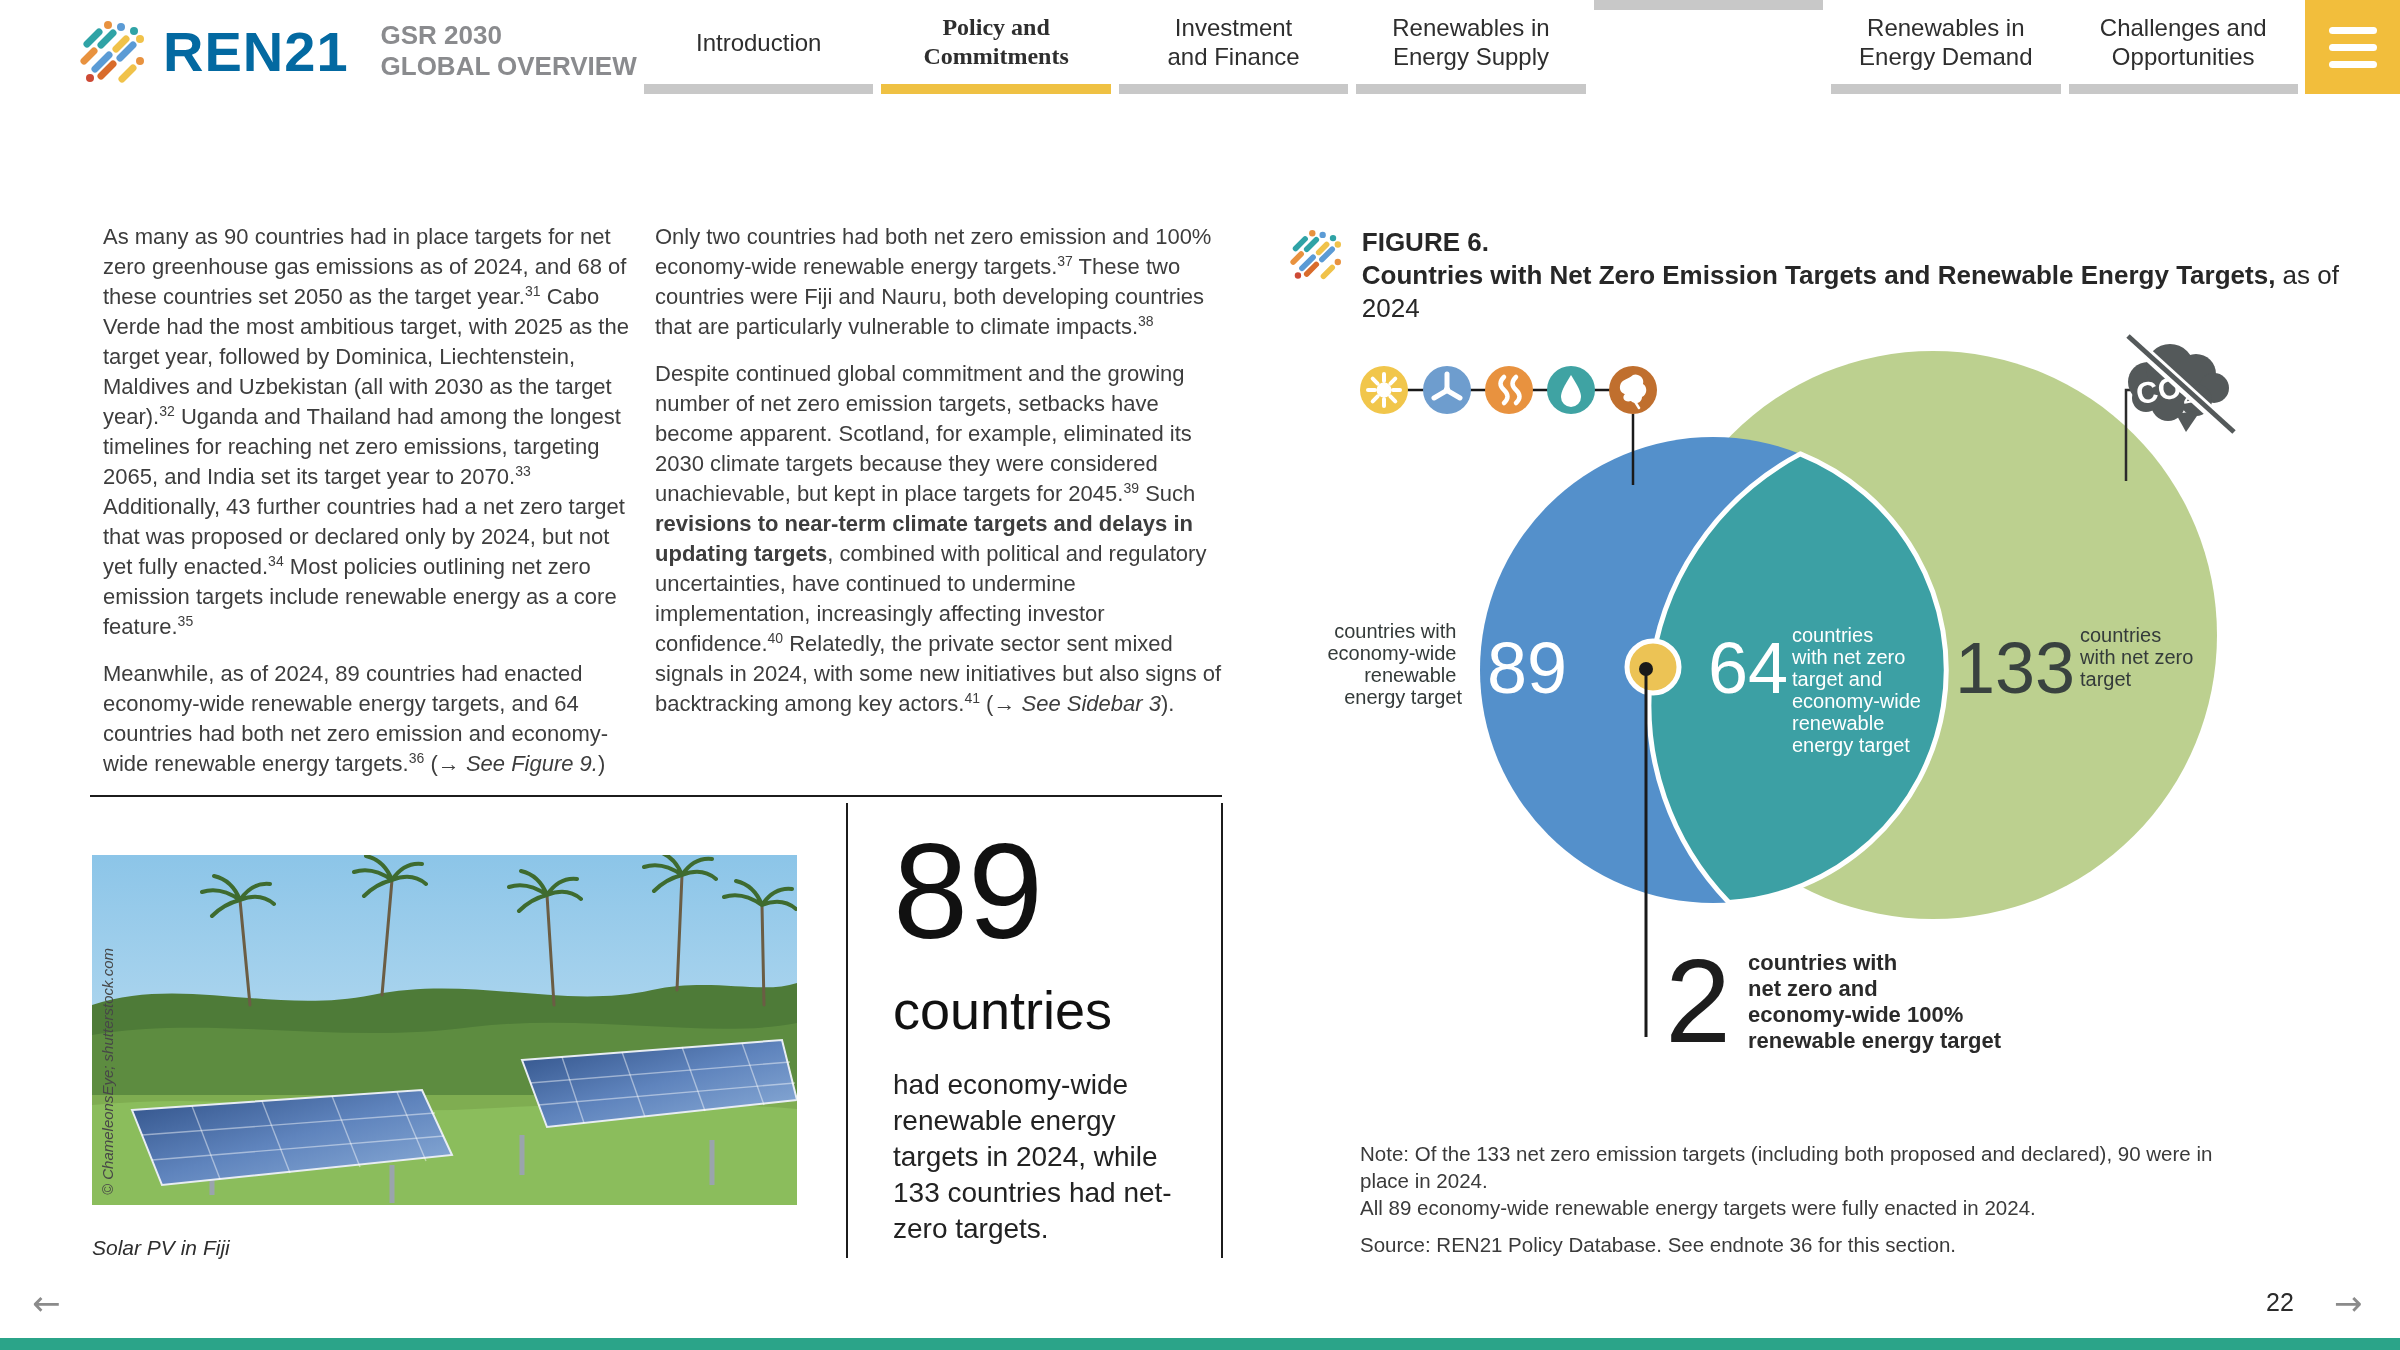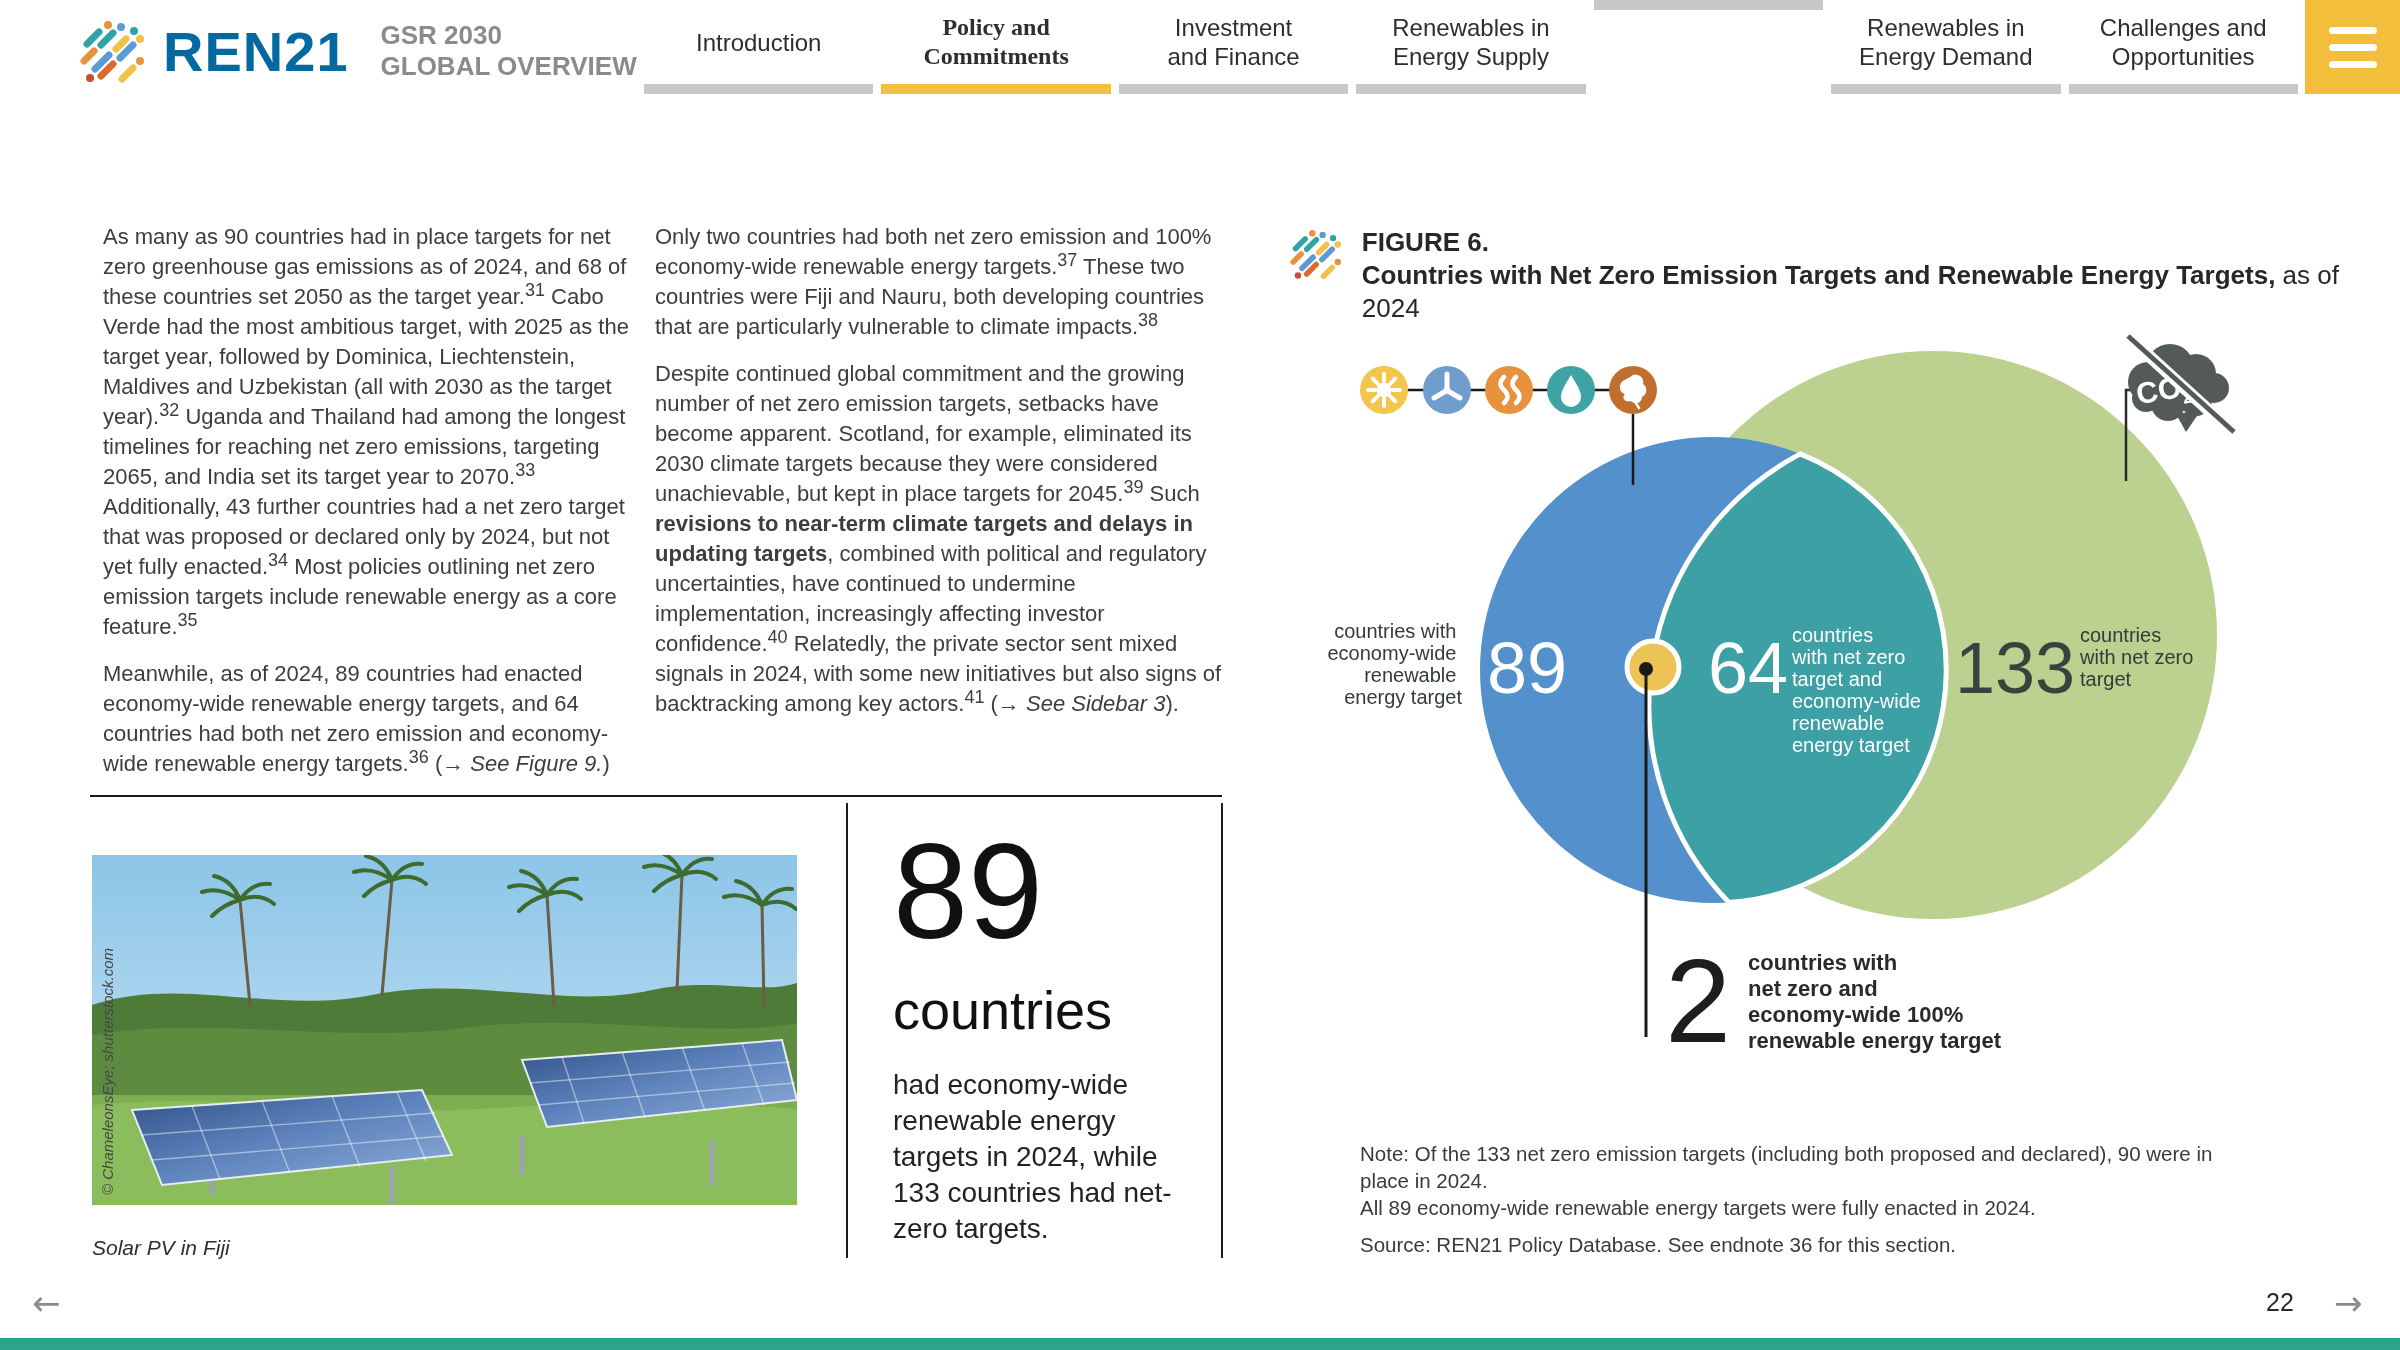--- a/index.html
+++ b/index.html
@@ -22,21 +22,21 @@
   .tab-underline{height:10px;background:#c8c8c8;margin:0 4px;}
   .tab.active .tab-underline{background:#efc143;}
   .hamburger{position:absolute;left:2305px;top:0;width:95px;height:94px;background:#f2be3c;
     display:flex;flex-direction:column;justify-content:center;align-items:center;gap:10px;cursor:pointer;}
   .hamburger span{display:block;width:48px;height:7px;border-radius:4px;background:#ffffff;}
   
   .col{position:absolute;top:222px;font-size:22px;line-height:30px;color:#3d3d3d;}
   .col p{margin:0 0 17px 0;}
   #col1{left:90px;width:533px;margin-left:13px;}
   #col2{left:655px;width:570px;}
-  sup{font-size:18px;line-height:0;vertical-align:super;}
+  sup{font-size:14px;line-height:0;vertical-align:super;}
   b{font-weight:bold;}
   
   .hrule{position:absolute;left:90px;top:795px;width:1132px;height:2px;background:#1c1c1c;}
   .vrule{position:absolute;top:803px;height:455px;width:2px;background:#1c1c1c;}
   #vrule1{left:846px;} #vrule2{left:1221px;}
   
   .photo{position:absolute;left:92px;top:855px;width:705px;height:350px;overflow:hidden;}
   .photo-credit{position:absolute;left:24px;bottom:10px;transform-origin:0 100%;
     transform:rotate(-90deg);font-size:15px;font-style:italic;color:#474747;white-space:nowrap;}
   .photo-caption{position:absolute;left:92px;top:1236px;font-size:21px;font-style:italic;color:#2e2e2e;}

